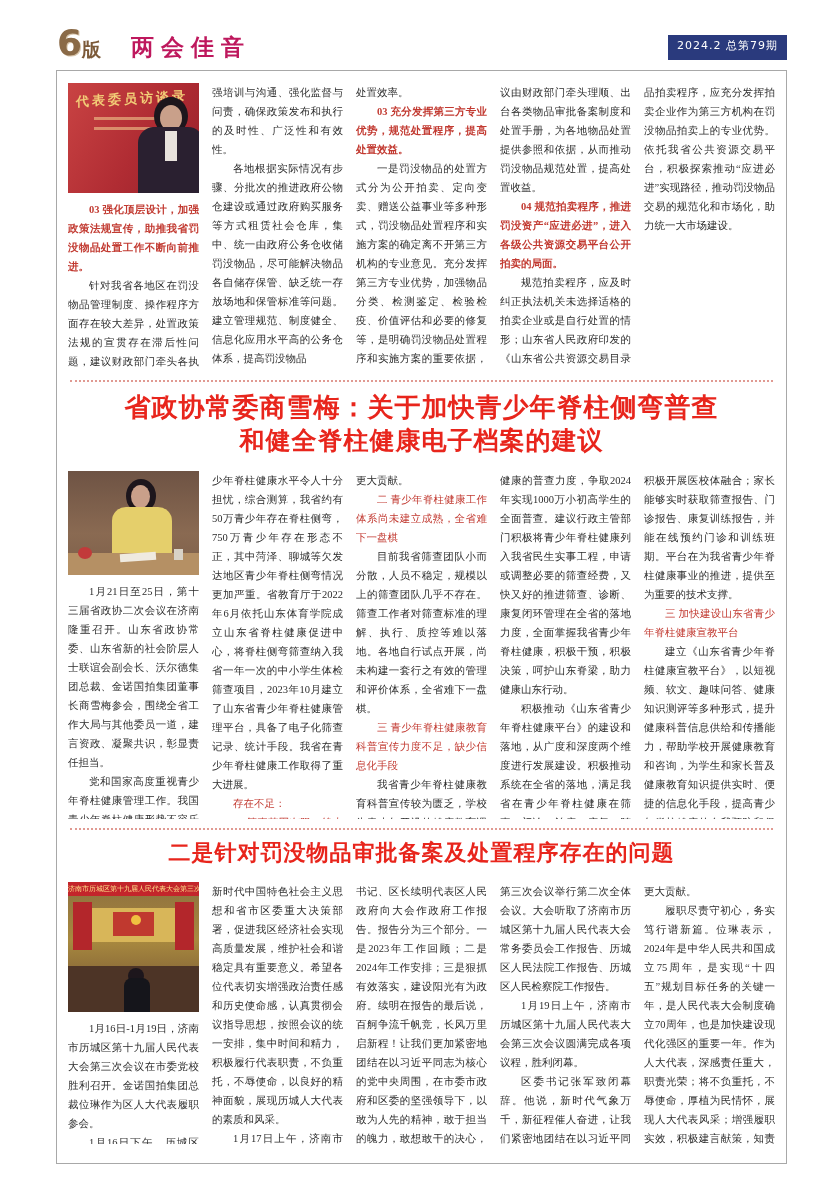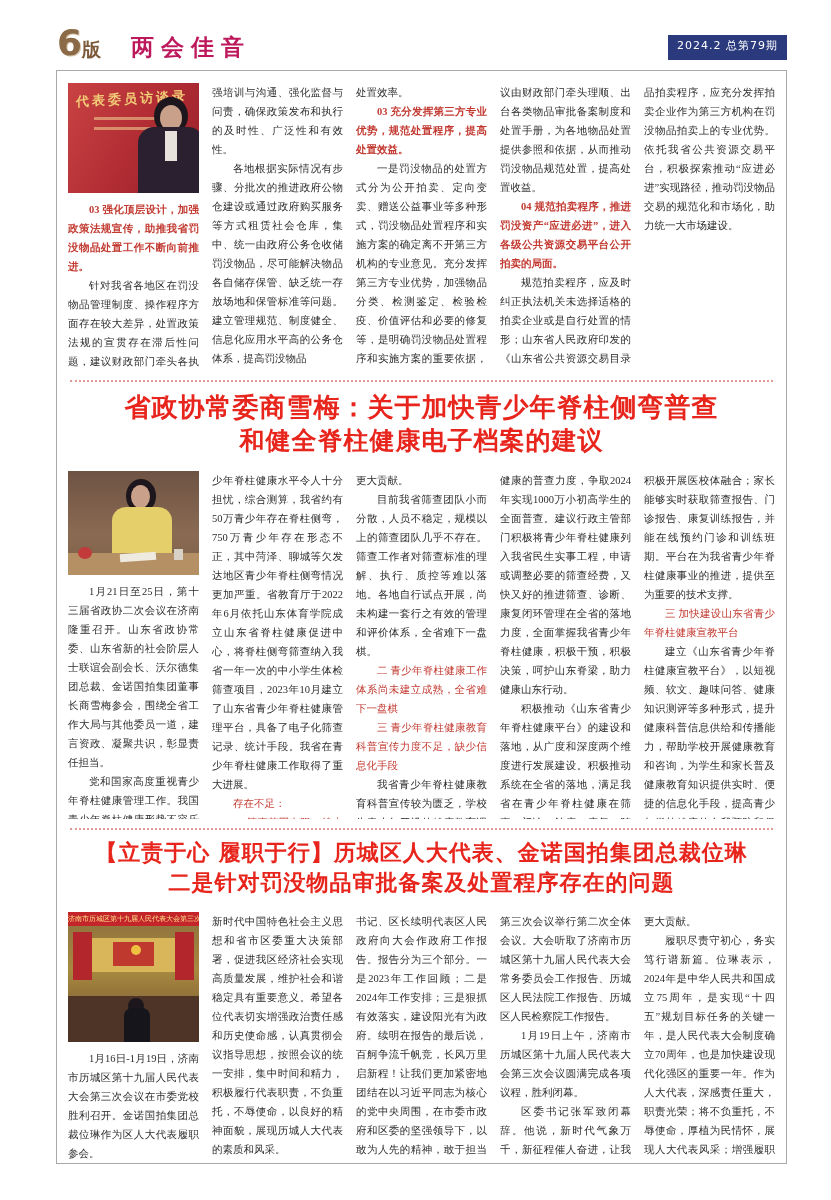--- a/index.html
+++ b/index.html
@@ -143,40 +143,39 @@
             <p class="para">党和国家高度重视青少年脊柱健康管理工作。我国青少年脊柱健康形势不容乐观，脊柱侧弯已成为继近视、肥胖之后我国儿童青少年健康的第三大“杀手”。权威机构监测发现，我国青少年脊柱侧弯率约为5%，超过国际上2%-3%的患病率水平，脊柱形态不正在75%左右。</p>
           </div>
       </div>
       <div class="col">
           <p class="para noindent">少年脊柱健康水平令人十分担忧，综合测算，我省约有50万青少年存在脊柱侧弯，750万青少年存在形态不正，其中菏泽、聊城等欠发达地区青少年脊柱侧弯情况更加严重。省教育厅于2022年6月依托山东体育学院成立山东省脊柱健康促进中心，将脊柱侧弯筛查纳入我省一年一次的中小学生体检筛查项目，2023年10月建立了山东省青少年脊柱健康管理平台，具备了电子化筛查记录、统计手段。我省在青少年脊柱健康工作取得了重大进展。</p>
           <p class="para red">存在不足：</p>
           <p class="para red">一 筛查范围有限，绝大多数学生享受不到公益普查服务</p>
         </div>
       <div class="col">
           <p class="para noindent">更大贡献。</p>
+          <p class="para red">二 青少年脊柱健康工作体系尚未建立成熟，全省难下一盘棋</p>
           <p class="para">目前我省筛查团队小而分散，人员不稳定，规模以上的筛查团队几乎不存在。筛查工作者对筛查标准的理解、执行、质控等难以落地。各地自行试点开展，尚未构建一套行之有效的管理和评价体系，全省难下一盘棋。</p>
-          <p class="para red">二 青少年脊柱健康工作体系尚未建立成熟，全省难下一盘棋</p>
           <p class="para red">三 青少年脊柱健康教育科普宣传力度不足，缺少信息化手段</p>
           <p class="para">我省青少年脊柱健康教育科普宣传较为匮乏，学校为青少年开设的健康教育课程少，且多停留在纸面宣传上，导致学生和家长对脊柱健康的病因、危害以及预防知识严重缺乏，脊柱健康行为的改变得不到有效支持。</p>
         </div>
       <div class="col">
           <p class="para noindent">健康的普查力度，争取2024年实现1000万小初高学生的全面普查。建议行政主管部门积极将青少年脊柱健康列入我省民生实事工程，申请或调整必要的筛查经费，又快又好的推进筛查、诊断、康复闭环管理在全省的落地力度，全面掌握我省青少年脊柱健康，积极干预，积极决策，呵护山东脊梁，助力健康山东行动。</p>
           <p class="para">积极推动《山东省青少年脊柱健康平台》的建设和落地，从广度和深度两个维度进行发展建设。积极推动系统在全省的落地，满足我省在青少年脊柱健康在筛查、门诊、治疗、康复、随访等全程闭环的电子建档管理和数据分析管理。行政主管部门能够及时掌握省、市、区县筛查进度、侧弯情况、就诊情况；医院能够进行无纸化筛查、就诊、康复、随访的档案记录；学校能够及时掌握本校各年级、班级的侧弯情况，</p>
         </div>
       <div class="col">
           <p class="para noindent">积极开展医校体融合；家长能够实时获取筛查报告、门诊报告、康复训练报告，并能在线预约门诊和训练班期。平台在为我省青少年脊柱健康事业的推进，提供至为重要的技术支撑。</p>
           <p class="para red">三 加快建设山东省青少年脊柱健康宣教平台</p>
           <p class="para">建立《山东省青少年脊柱健康宣教平台》，以短视频、软文、趣味问答、健康知识测评等多种形式，提升健康科普信息供给和传播能力，帮助学校开展健康教育和咨询，为学生和家长普及健康教育知识提供实时、便捷的信息化手段，提高青少年脊柱健康的自我预防和保健能力。</p>
         </div>
     </div>
 
     <hr class="dotsep">
 
     <div class="headline head-gap">
-      <div class="h3line1">【立责于心 履职于行】历城区人大代表、金诺国拍集团总裁位琳</div>
       <div class="h3line2">二是针对罚没物品审批备案及处置程序存在的问题</div>
     </div>
 
     <div class="body-cols a3">
       <div class="col">
         <div class="photo photo3 p3">
           <div class="p3-banner">济南市历城区第十九届人民代表大会第三次会议</div>
           <div class="curtainL"></div>
           <div class="curtainR"></div>
           <div class="stage"></div>

